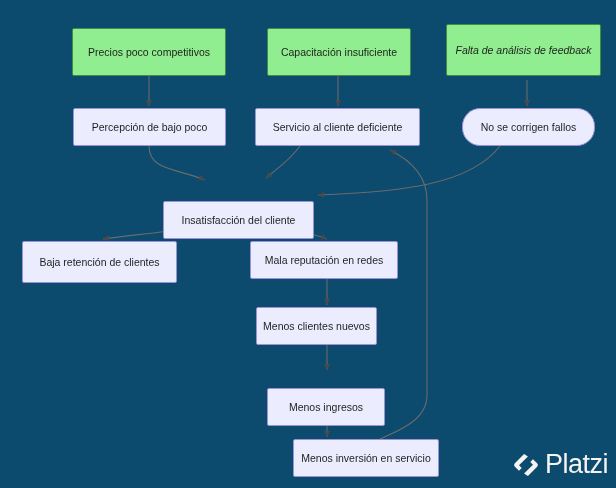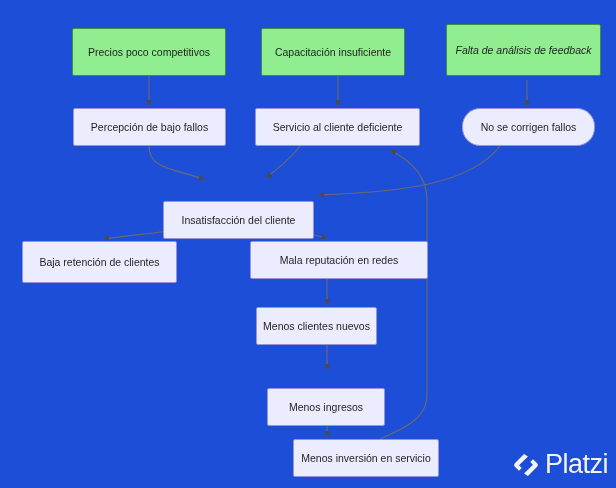--- a/index.html
+++ b/index.html
@@ -7,21 +7,21 @@
     padding: 0;
     background: #ffffff;
   }
   body {
     font-family: "Liberation Sans", sans-serif;
   }
   #canvas {
     position: relative;
     width: 616px;
     height: 488px;
-    background: #1d4ed8;
+    background: #0c4a6e;
     overflow: hidden;
   }
   #edges {
     position: absolute;
     left: 0;
     top: 0;
     width: 616px;
     height: 488px;
   }
   .node {
@@ -85,42 +85,42 @@
         <path d="M327,345 L327,370" fill="none" stroke="#6b6b6b" stroke-width="1.1" marker-end="url(#arrowhead)"></path>
         <path d="M327,410 L327,437" fill="none" stroke="#6b6b6b" stroke-width="1.1" marker-end="url(#arrowhead)"></path>
         <path d="M380,439 C400,430 427,420 427,395 L427,200 C427,175 410,160 390,150" fill="none" stroke="#6b6b6b" stroke-width="1.1" marker-end="url(#arrowhead)"></path>
       </g>
   </svg>
 
   <div id="node-layer">
       <div class="node cause" style="left: 72px; top: 28px; width: 154px; height: 48px;">
         <span>Precios poco competitivos</span>
       </div>
-      <div class="node cause" style="left: 261px; top: 28px; width: 144px; height: 48px;">
+      <div class="node cause" style="left: 267px; top: 28px; width: 144px; height: 48px;">
         <span>Capacitación insuficiente</span>
       </div>
       <div class="node cause" style="left: 446px; top: 24px; width: 155px; height: 52px; font-style: italic;">
         <span>Falta de análisis de feedback</span>
       </div>
       <div class="node effect" style="left: 73px; top: 108px; width: 153px; height: 38px;">
-        <span>Percepción de bajo fallos</span>
+        <span>Percepción de bajo poco</span>
       </div>
       <div class="node effect" style="left: 255px; top: 108px; width: 165px; height: 38px;">
         <span>Servicio al cliente deficiente</span>
       </div>
       <div class="node effect" style="left: 462px; top: 108px; width: 133px; height: 38px; border-radius: 18px;">
         <span>No se corrigen fallos</span>
       </div>
       <div class="node effect" style="left: 163px; top: 176px; width: 151px; height: 38px; margin-top: 25px;">
         <span>Insatisfacción del cliente</span>
       </div>
       <div class="node effect" style="left: 22px; top: 241px; width: 155px; height: 42px;">
         <span>Baja retención de clientes</span>
       </div>
-      <div class="node effect" style="left: 250px; top: 241px; width: 178px; height: 38px;">
+      <div class="node effect" style="left: 250px; top: 241px; width: 148px; height: 38px;">
         <span>Mala reputación en redes</span>
       </div>
       <div class="node effect" style="left: 256px; top: 307px; width: 121px; height: 38px;">
         <span>Menos clientes nuevos</span>
       </div>
       <div class="node effect" style="left: 267px; top: 372px; width: 118px; height: 38px; margin-top: 16px;">
         <span>Menos ingresos</span>
       </div>
       <div class="node effect" style="left: 293px; top: 439px; width: 146px; height: 38px;">
         <span>Menos inversión en servicio</span>

